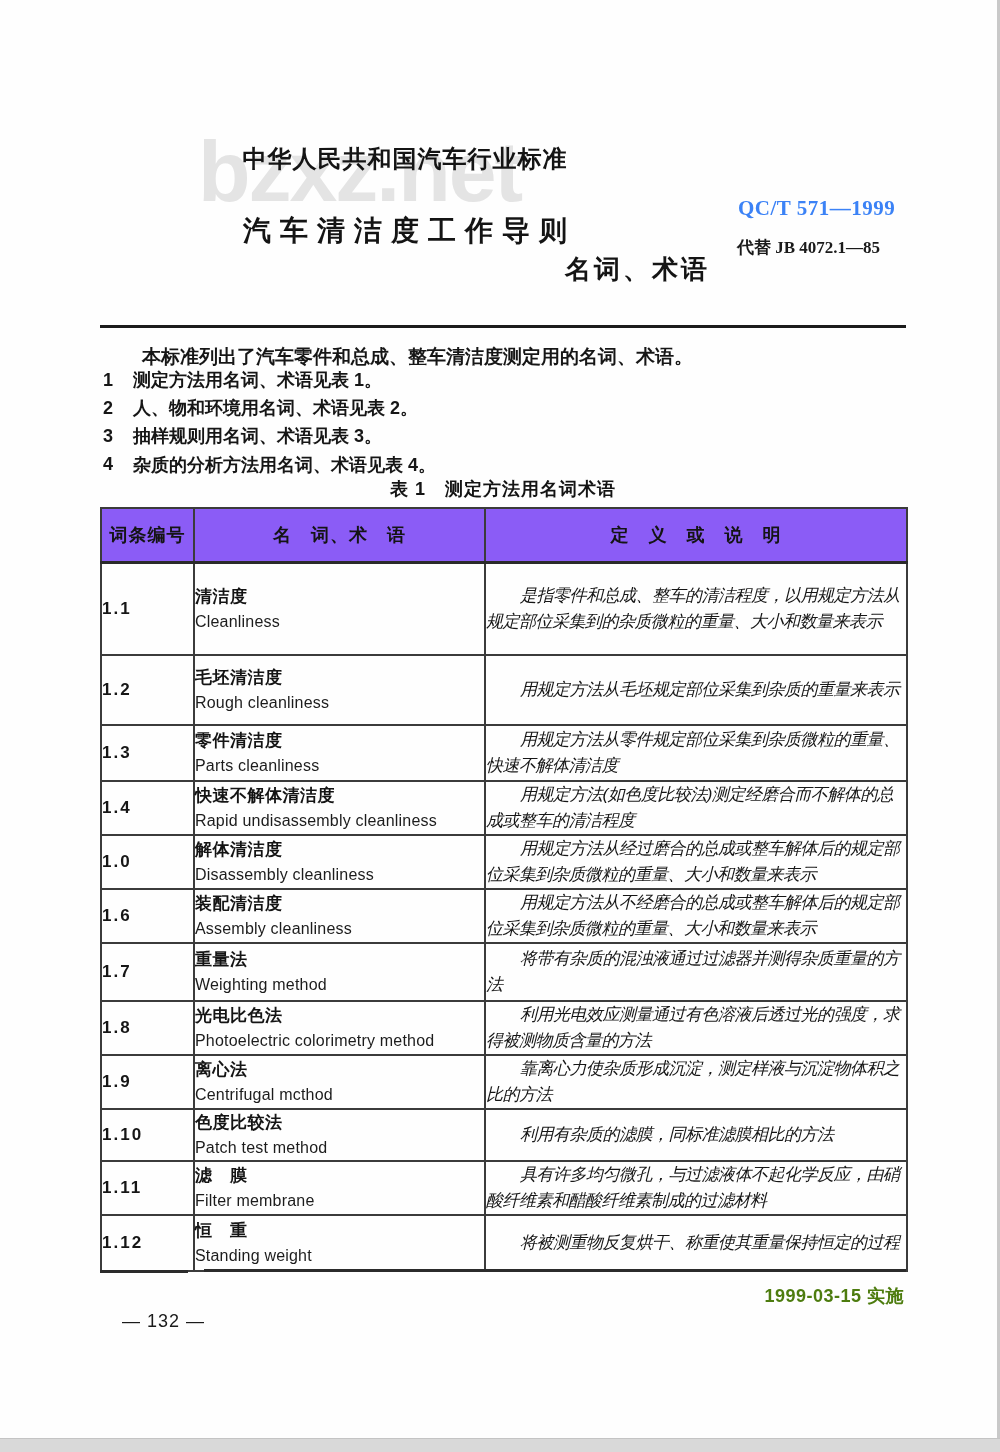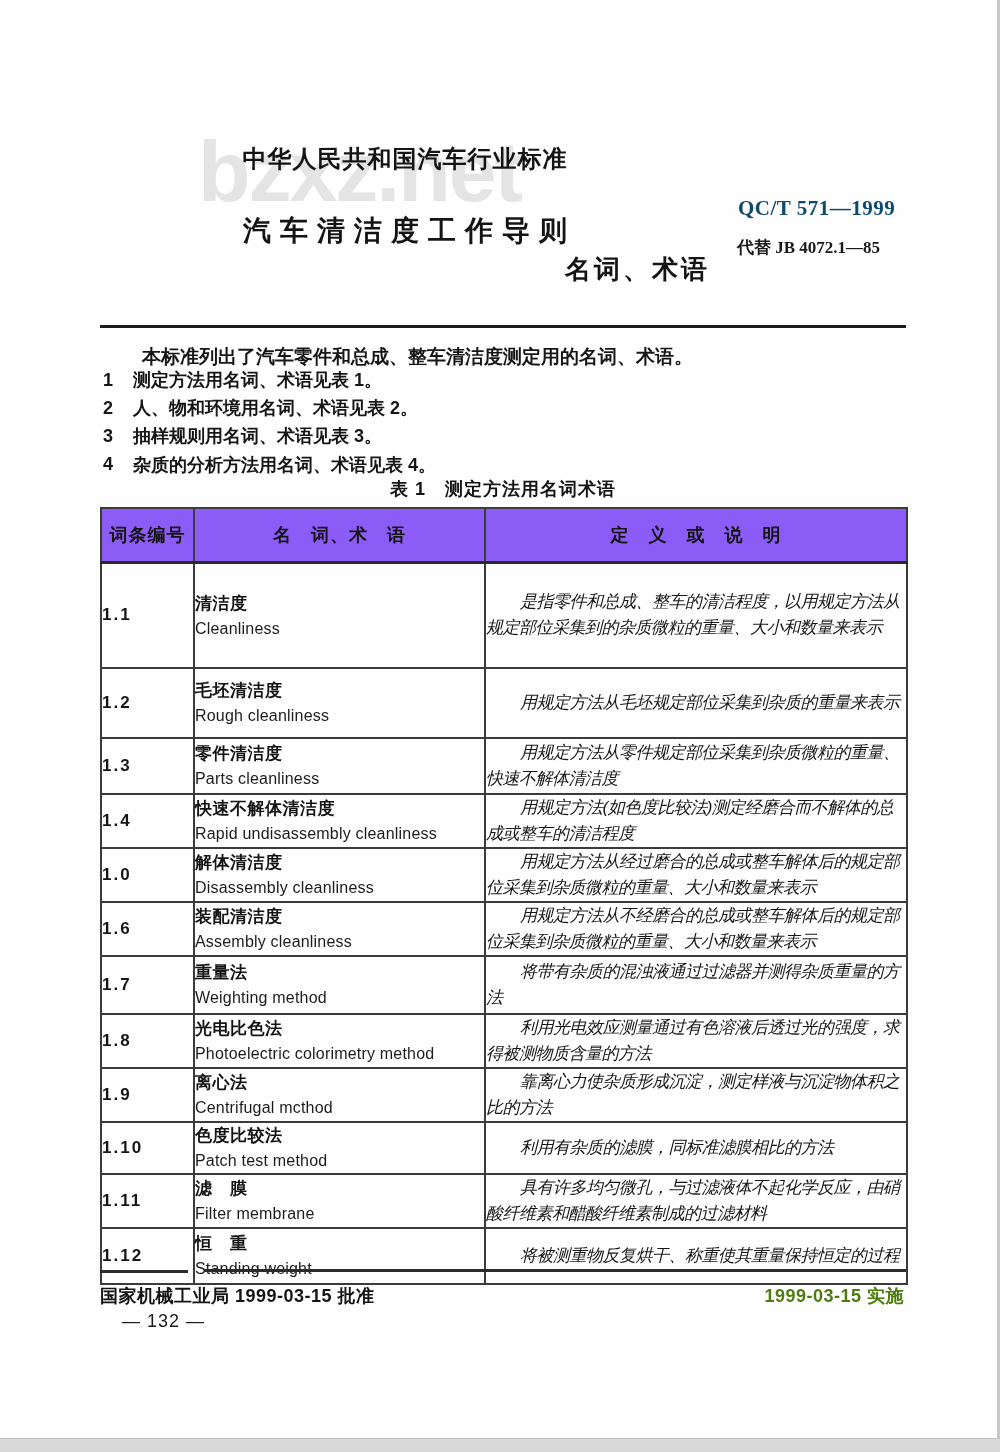--- a/index.html
+++ b/index.html
@@ -45,21 +45,21 @@
     text-align: right;
     font-size: 26px; font-weight: 700; letter-spacing: 3px;
     text-indent: 3px;
     color: #141414;
   }
   .std-code {
     position: absolute;
     left: 738px; top: 196px;
     font-size: 21px; font-weight: 700; letter-spacing: 0.5px;
     font-family: "Liberation Serif", "DejaVu Serif", serif;
-    color: #0c4a6e;
+    color: #3b82f6;
   }
   .replaces {
     position: absolute;
     left: 737px; top: 236px;
     font-size: 17px; font-weight: 600;
     font-family: "Liberation Serif", "DejaVu Serif", serif;
     color: #1a1a1a;
   }
   .head-rule {
     position: absolute;
@@ -222,21 +222,21 @@
       <col style="width:422px">
     </colgroup>
     <thead>
       <tr>
         <th>词条编号</th>
         <th>名　词、术　语</th>
         <th>定　义　或　说　明</th>
       </tr>
     </thead>
     <tbody>
-      <tr style="height:105px">
+      <tr style="height:92px">
         <td class="c-no">1.1</td>
         <td class="c-term">
           <div class="zh">清洁度</div>
           <div class="en">Cleanliness</div>
         </td>
         <td class="c-def">
           <div class="def-text">是指零件和总成、整车的清洁程度，以用规定方法从规定部位采集到的杂质微粒的重量、大小和数量来表示</div>
         </td>
       </tr>
       <tr style="height:70px">
@@ -348,20 +348,19 @@
         <td class="c-def">
           <div class="def-text">将被测重物反复烘干、称重使其重量保持恒定的过程</div>
         </td>
       </tr>
     </tbody>
   </table>
 
   <div class="sep-left"></div>
   <div class="sep-right"></div>
 
-  <div class="approval">国家机械工业局 1999-03-15 批准</div>
   <div class="implementation">1999-03-15 实施</div>
   <div class="page-number">— 132 —</div>
 
   <div class="edge-right"></div>
   <div class="bottom-strip"></div>
 
 </div>
 
 </body></html>

